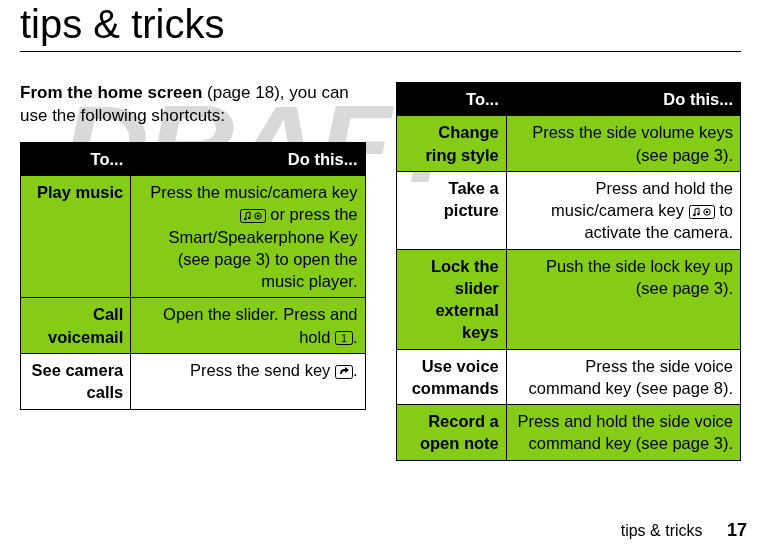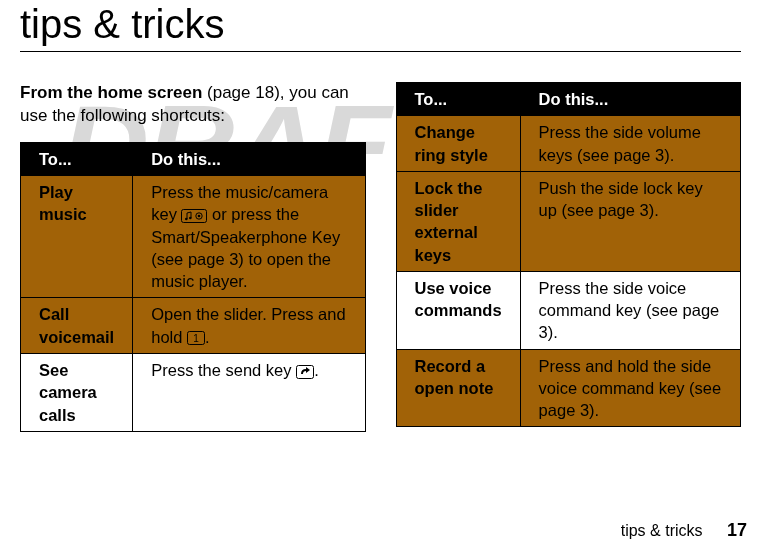--- a/index.html
+++ b/index.html
@@ -47,32 +47,32 @@
       margin-bottom: 14px;
     }
     .intro-bold { font-weight: bold; }
     table {
       width: 100%;
       border-collapse: collapse;
       font-size: 16.5px;
     }
     th, td {
       border: 1px solid #000;
-      padding: 5px 18px;
-      text-align: left;
+      padding: 5px 7px;
+      text-align: right;
       vertical-align: top;
       line-height: 1.35;
     }
     th {
       background: #000;
       color: #fff;
       font-weight: bold;
     }
     .col-to { width: 32%; font-weight: bold; }
-    tr.shaded td { background: #a16207; }
+    tr.shaded td { background: #84cc16; }
     .icon {
       display: inline-block;
       vertical-align: middle;
     }
     .icon svg { display: block; }
     .footer {
       position: absolute;
       bottom: 10px;
       right: 14px;
       font-size: 16px;
@@ -134,27 +134,38 @@
         <tr>
           <th class="col-to">To...</th>
           <th>Do this...</th>
         </tr>
       </thead>
       <tbody>
           <tr class="shaded">
             <td class="col-to">Change ring style</td>
             <td>Press the side volume keys (see page 3).</td>
           </tr>
+          <tr>
+            <td class="col-to">Take a picture</td>
+            <td>Press and hold the music/camera key <span class="icon"><svg width="26" height="14" viewBox="0 0 26 14">
+                  <rect x="0.5" y="0.5" width="25" height="13" rx="2" fill="none" stroke="#000"></rect>
+                  <path d="M6 10 V4 L10 3 V9" fill="none" stroke="#000" stroke-width="1"></path>
+                  <circle cx="5.3" cy="10" r="1.3" fill="#000"></circle>
+                  <circle cx="9.3" cy="9" r="1.3" fill="#000"></circle>
+                  <circle cx="18" cy="7" r="3.2" fill="none" stroke="#000"></circle>
+                  <circle cx="18" cy="7" r="1.3" fill="#000"></circle>
+                </svg></span>  to activate the camera.</td>
+          </tr>
           <tr class="shaded">
             <td class="col-to">Lock the slider external keys</td>
             <td>Push the side lock key up (see page 3).</td>
           </tr>
           <tr>
             <td class="col-to">Use voice commands</td>
-            <td>Press the side voice command key (see page 3).</td>
+            <td>Press the side voice command key (see page 8).</td>
           </tr>
           <tr class="shaded">
             <td class="col-to">Record a open note</td>
             <td>Press and hold the side voice command key (see page 3).</td>
           </tr>
         </tbody>
     </table>
   </div>
 </div>
 

